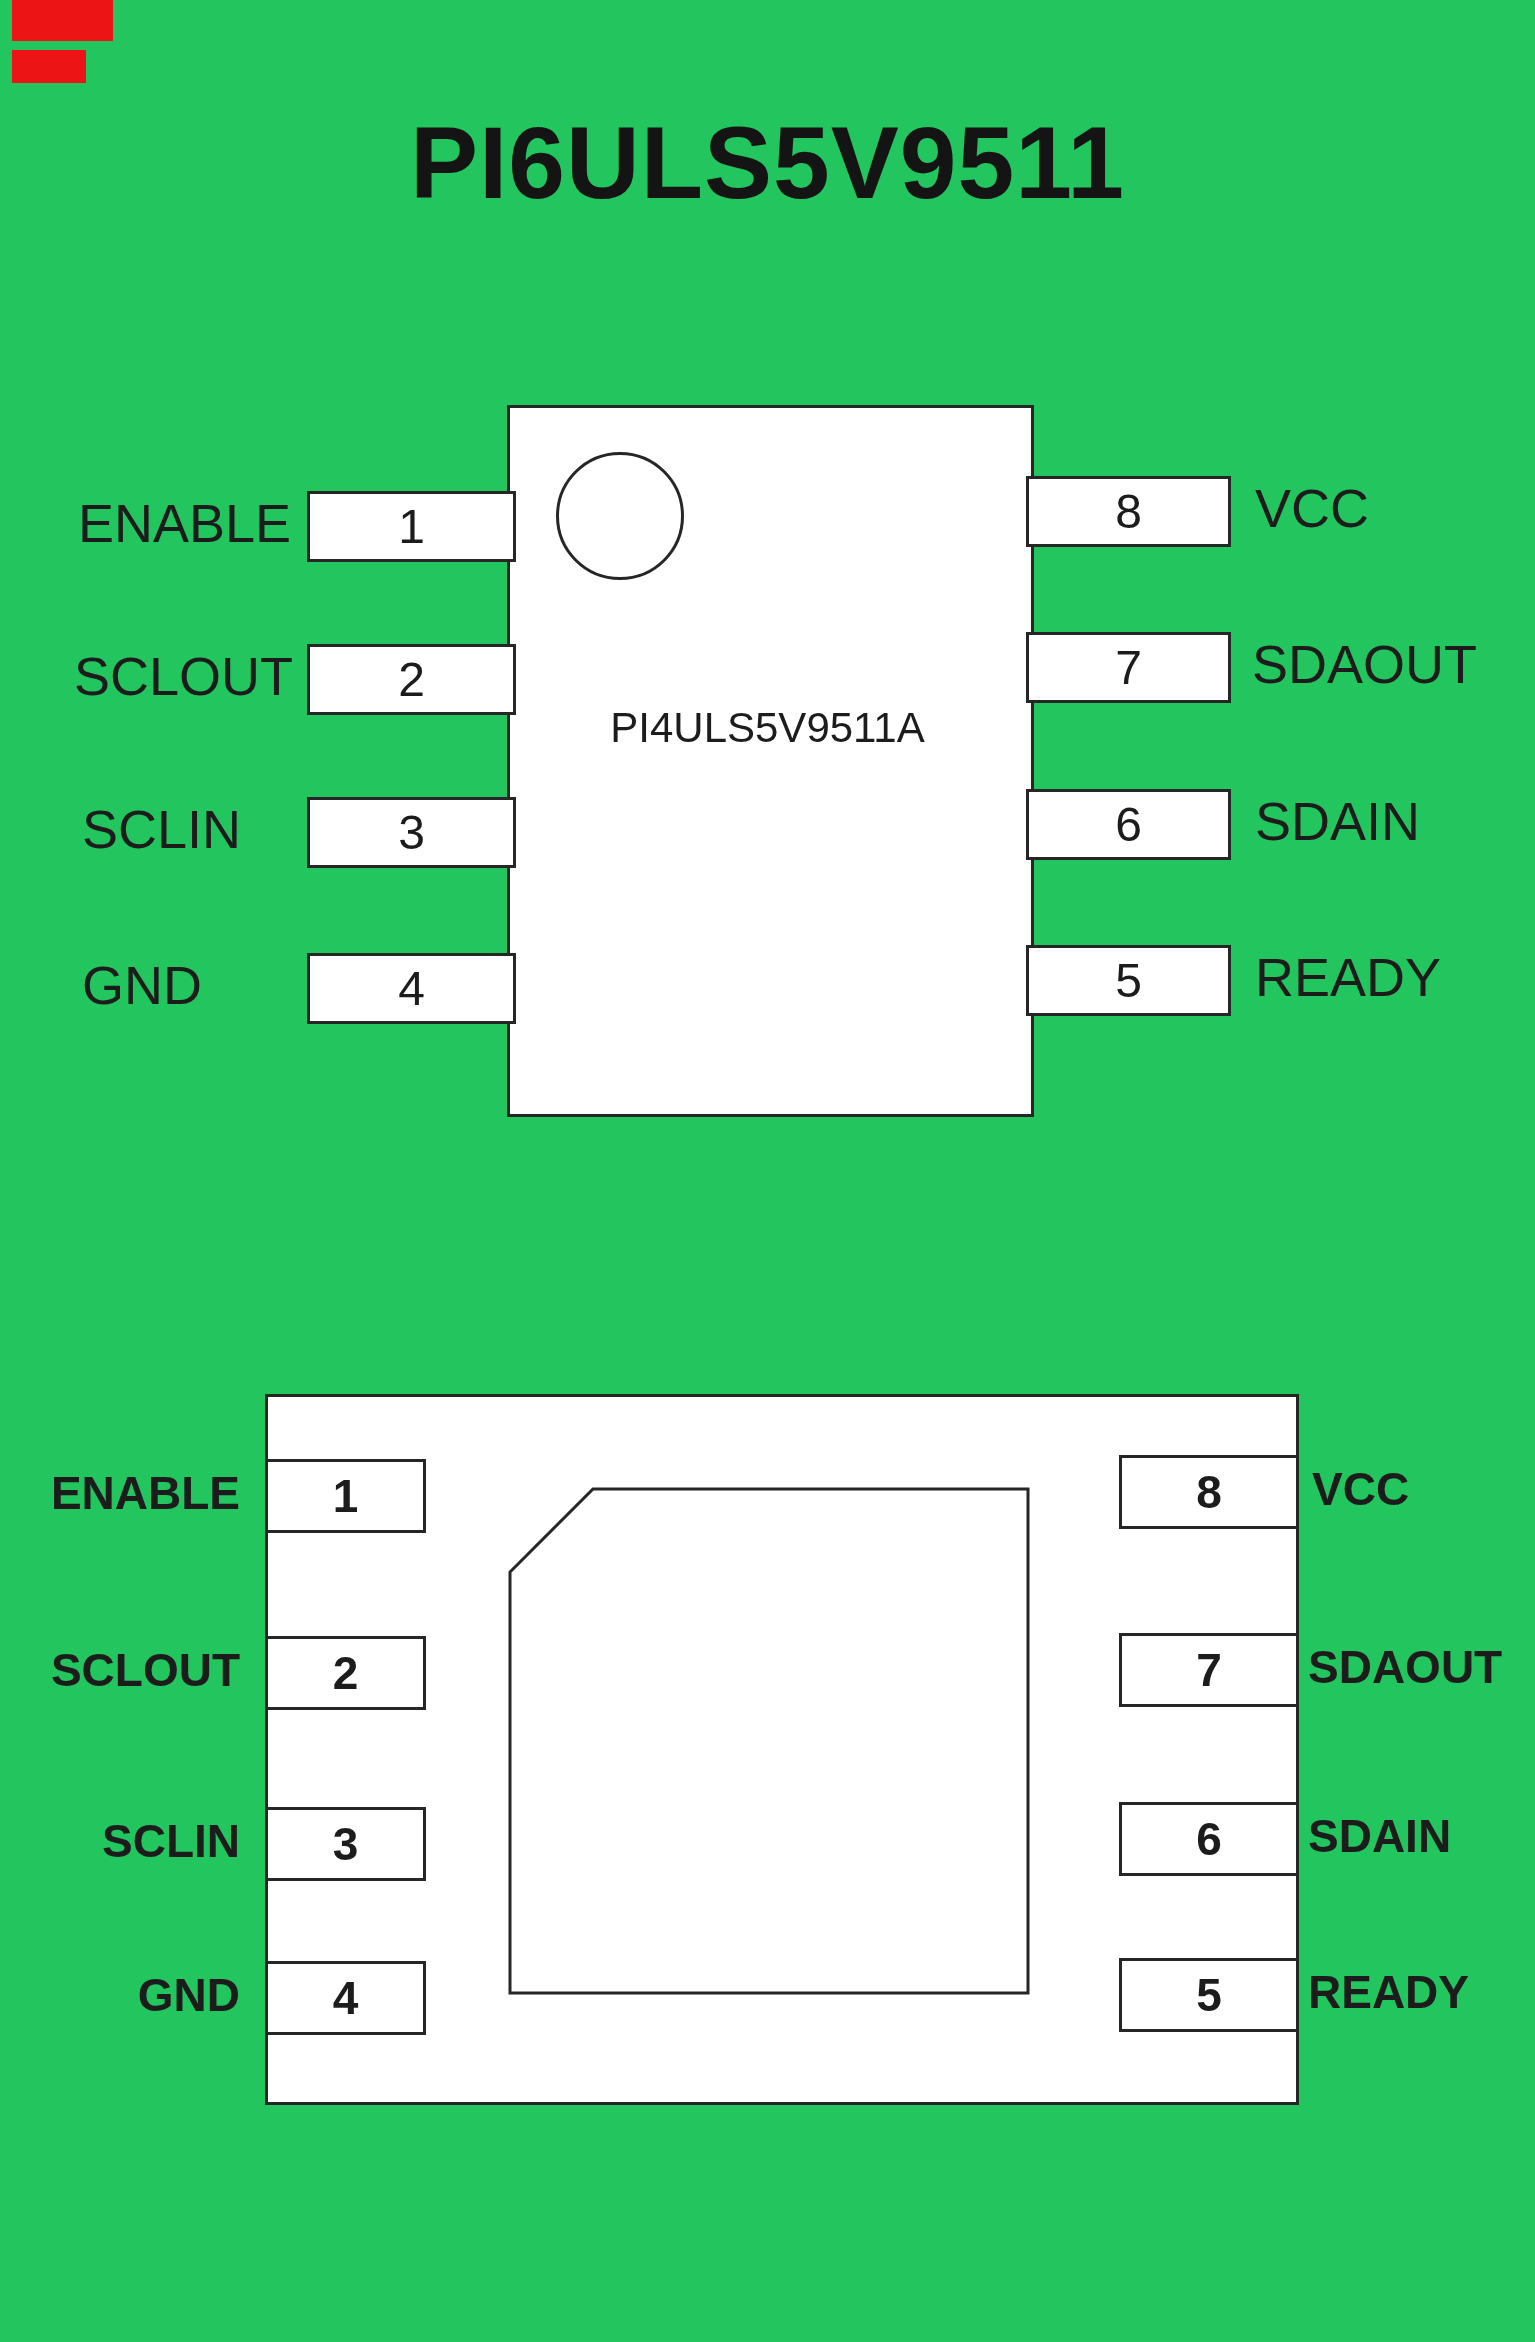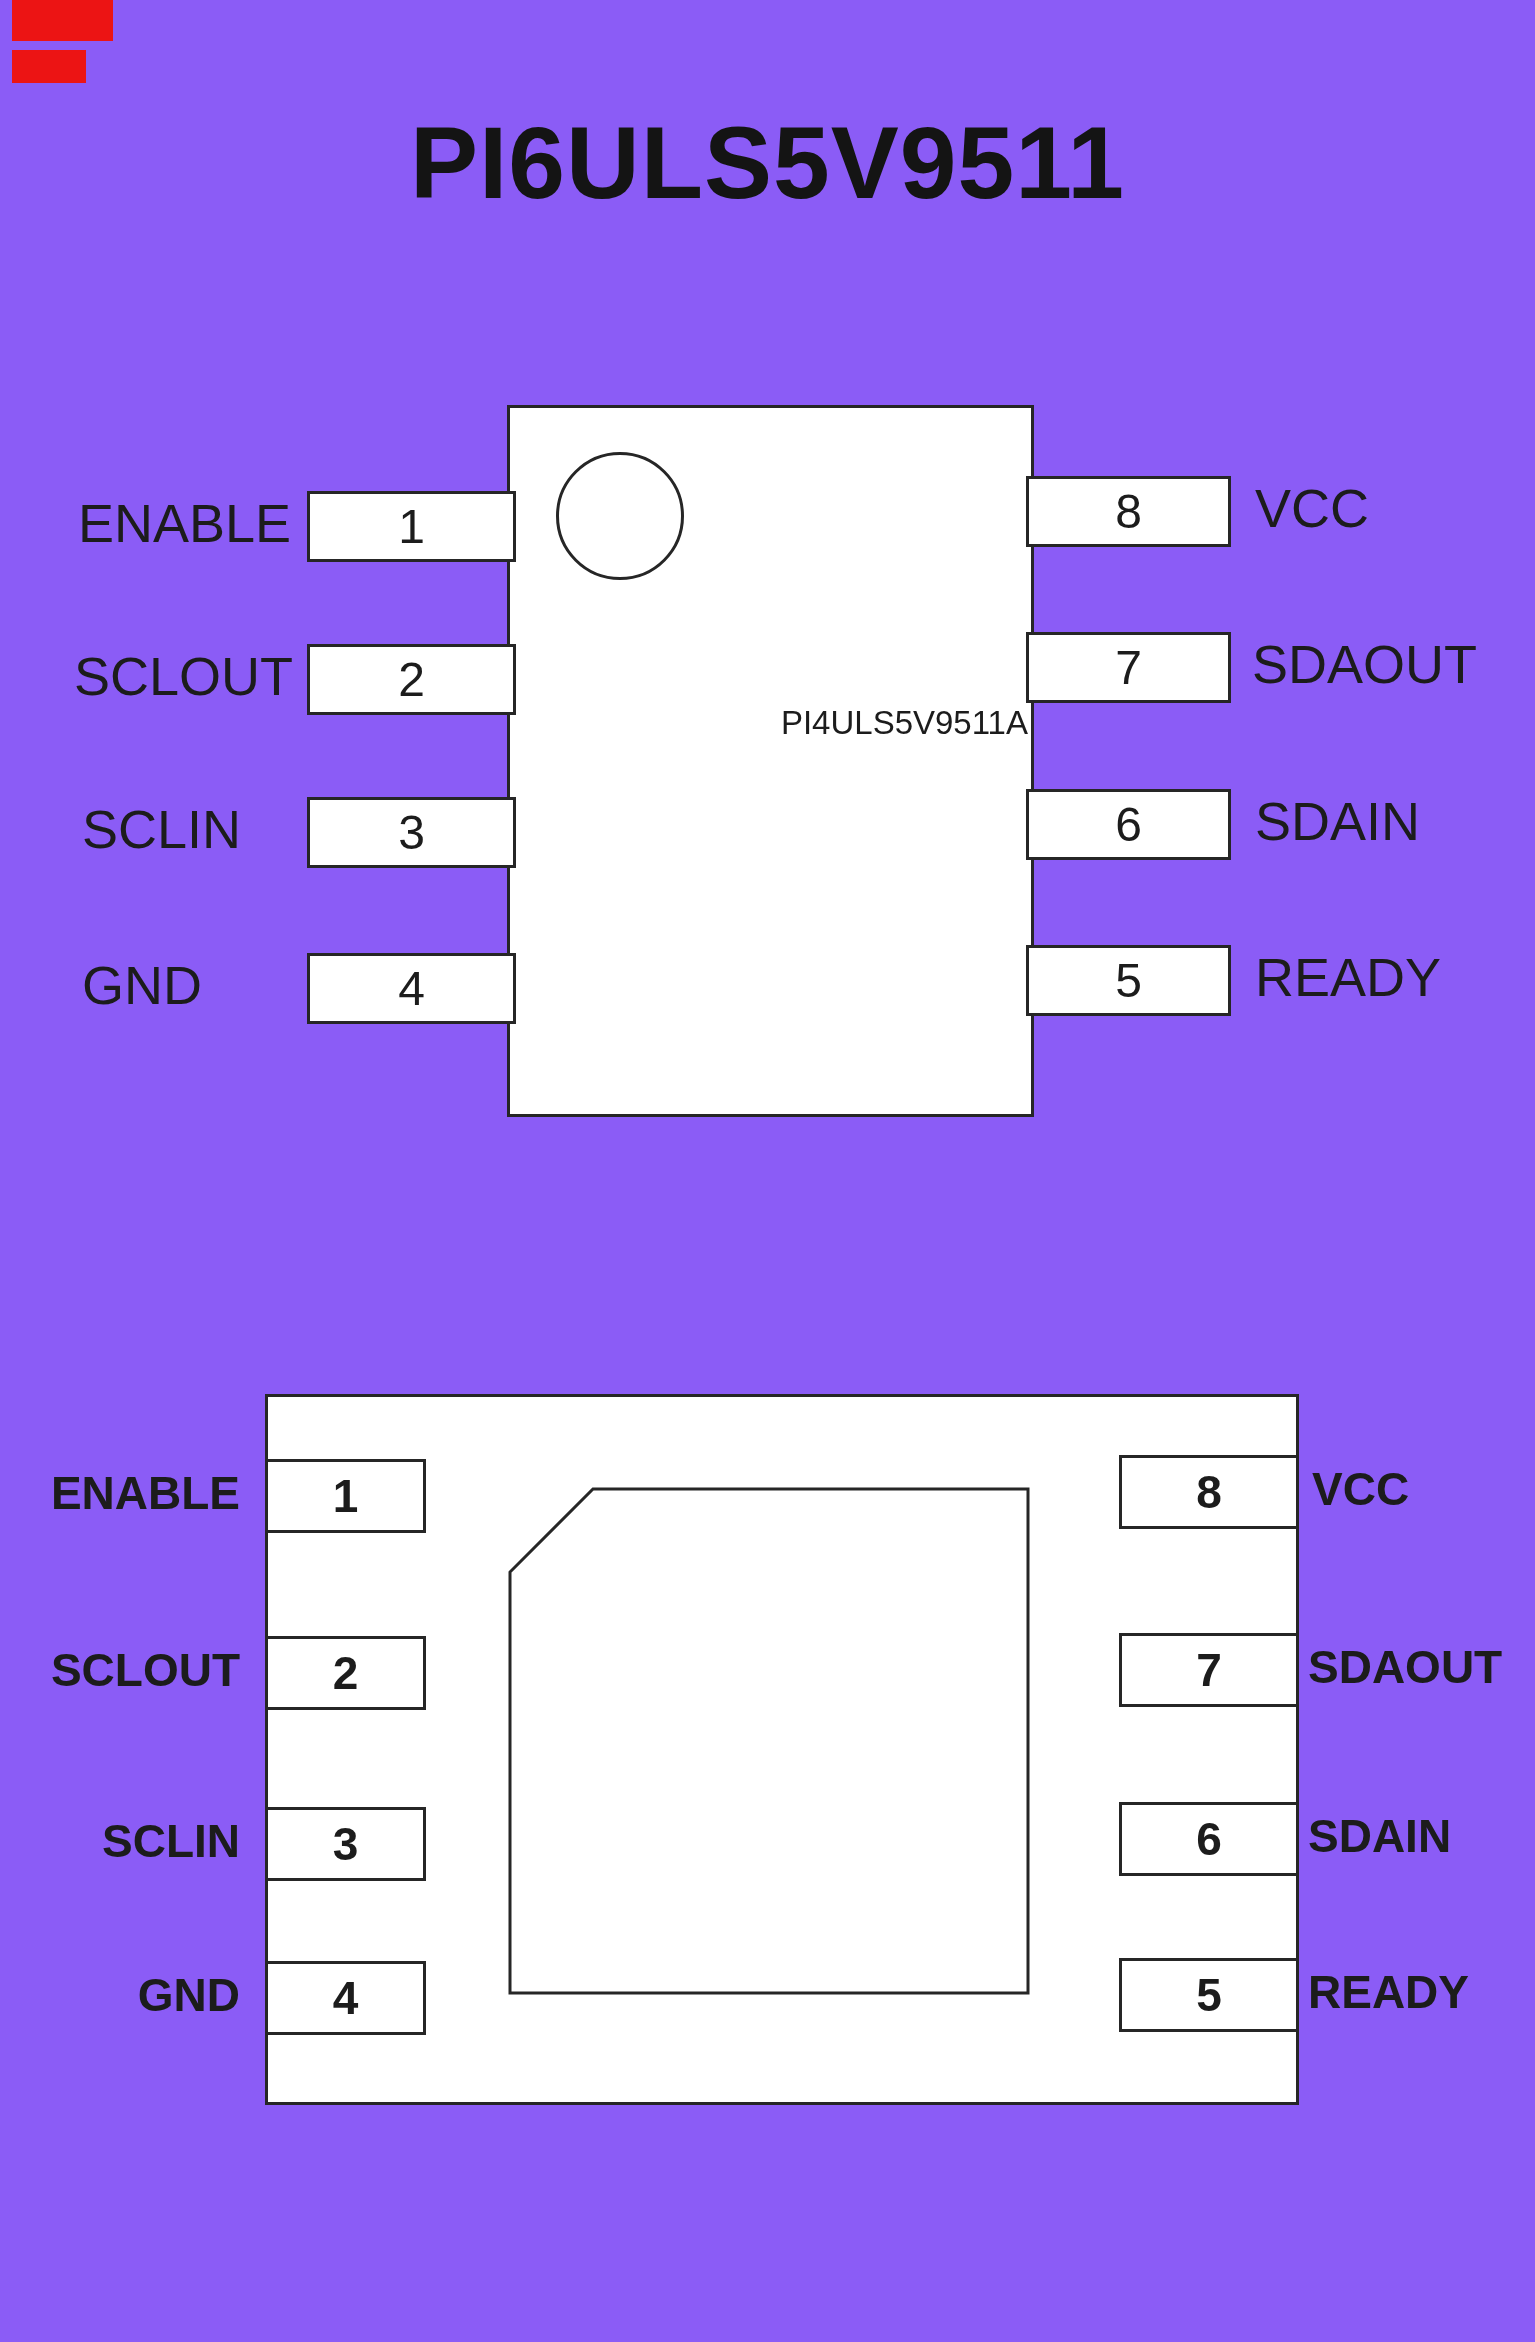--- a/index.html
+++ b/index.html
@@ -4,21 +4,21 @@
 <style>
   html, body {
     margin: 0;
     padding: 0;
     background: #ffffff;
   }
   .canvas {
     position: relative;
     width: 1535px;
     height: 2342px;
-    background: #8b5cf6;
+    background: #22c55e;
     font-family: "Liberation Sans", sans-serif;
     color: #1c1c1c;
     overflow: hidden;
   }
   .red-mark {
     position: absolute;
     background: #ec1414;
   }
   .title {
     position: absolute;
@@ -38,22 +38,22 @@
     background: #ffffff;
   }
   .circle {
     position: absolute;
     border: 3px solid #262626;
     border-radius: 50%;
     background: #ffffff;
   }
   .chiplabel {
     position: absolute;
-    text-align: right;
-    font-size: 33px;
+    text-align: center;
+    font-size: 42px;
     color: #1c1c1c;
     white-space: nowrap;
   }
   .pin {
     position: absolute;
     border: 3px solid #262626;
     background: #ffffff;
     display: flex;
     align-items: center;
     justify-content: center;

